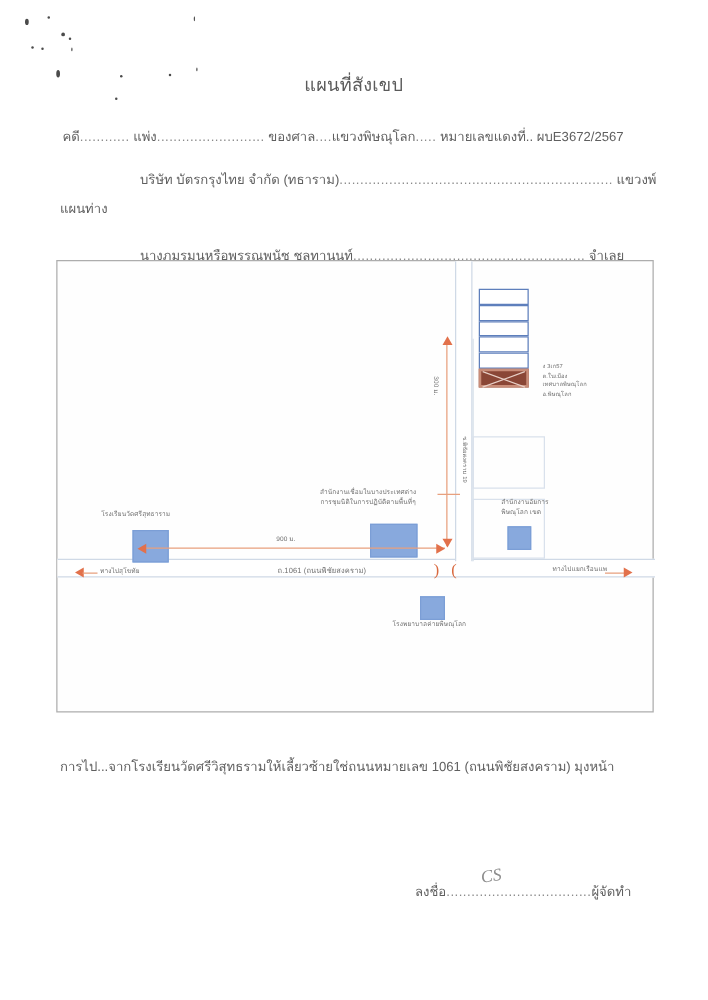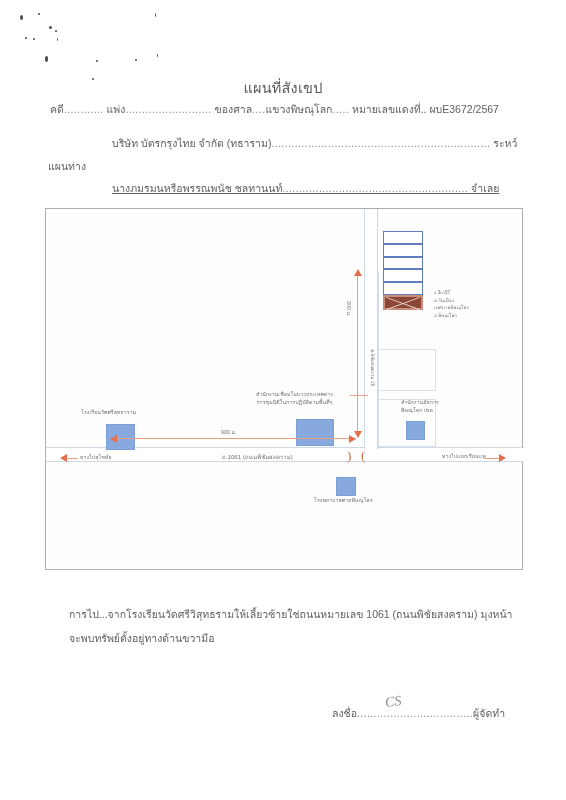--- a/index.html
+++ b/index.html
@@ -7,30 +7,30 @@
     width:566px;height:800px;position:relative;overflow:hidden;
     font-family:"Liberation Sans","DejaVu Sans",sans-serif;
     color:#5d5d5d;
   }
 
   
   .speckle{position:absolute;background:#2b2b2b;border-radius:50%;opacity:.85;}
 
   
   .doc-title{
-    position:absolute;left:0;top:76px;width:566px;text-align:center;
+    position:absolute;left:0;top:56px;width:566px;text-align:center;
     font-size:14.5px;color:#5a5a5a;letter-spacing:.2px;
   }
   .hdr-line{
     position:absolute;font-size:10.5px;color:#5f5f5f;white-space:nowrap;
   }
   .hdr-row1{left:50px;top:101px;}
   .hdr-row2{left:112px;top:135px;}
   .hdr-between{left:48px;top:158px;}
-  .hdr-row3{left:112px;top:180px;text-decoration:underline;}
+  .hdr-row3{left:112px;top:196px;}
   .dots{letter-spacing:.4px;color:#8a8a8a;}
 
   
   .map-frame{
     position:absolute;left:45px;top:208px;width:478px;height:362px;
     border:1px solid #adadad;background:#fefefe;box-sizing:border-box;
   }
   .map-inner{position:absolute;inset:0;}
 
   
@@ -110,21 +110,21 @@
   .paren{
     position:absolute;color:#d9693f;font-size:13px;line-height:13px;
     font-family:"Liberation Serif",serif;
   }
 
   
   .body-par{
     position:absolute;left:48px;top:602px;width:470px;
     font-size:10.5px;line-height:24px;color:#5f5f5f;
   }
-  .body-par div{white-space:nowrap;margin-left:21px;}
+  .body-par div{white-space:nowrap;}
 
   
   .sign-row{
     position:absolute;left:332px;top:705px;font-size:10.5px;color:#5f5f5f;
     white-space:nowrap;
   }
   .sign-mark{
     position:absolute;left:385px;top:694px;font-size:14px;color:#8d8d8d;
     font-family:"Liberation Serif",serif;font-style:italic;
     transform:rotate(-8deg);
@@ -154,21 +154,21 @@
 <div class="hdr-line hdr-row1">
   <span>คดี</span><span class="dots">............</span>
   <span>แพ่ง</span><span class="dots">..........................</span>
   <span>ของศาล</span><span class="dots">....</span><span>แขวงพิษณุโลก</span><span class="dots">.....</span>
   <span>หมายเลขแดงที่..</span>
   <span>ผบE3672/2567</span>
 </div>
 
 <div class="hdr-line hdr-row2">
   <span>บริษัท บัตรกรุงไทย จำกัด (ทธาราม)</span><span class="dots">..................................................................</span>
-  <span>ระหว์</span>
+  <span>แขวงพ์</span>
 </div>
 
 <div class="hdr-line hdr-between">แผนท่าง</div>
 
 <div class="hdr-line hdr-row3">
   <span>นางภมรมนหรือพรรณพนัช   ชลทานนท์</span><span class="dots">........................................................</span>
   <span>จำเลย</span>
 </div>
 
 <div class="map-frame">
@@ -239,19 +239,18 @@
     <div class="arrow arrow-u" style="left:307.5px;top:60px;"></div>
     <div class="arrow arrow-d" style="left:307.5px;top:222px;"></div>
     <div class="lbl vert" style="left:298px;top:92px;">300 ม.</div>
 
     <div class="dim dim-h" style="left:304px;top:186px;width:18px;"></div>
   </div>
 </div>
 
 <div class="body-par">
   <div>การไป...จากโรงเรียนวัดศรีวิสุทธรามให้เลี้ยวซ้ายใช่ถนนหมายเลข 1061 (ถนนพิชัยสงคราม) มุงหน้า</div>
-  <div>จะพบทรัพย์ตั้งอยู่ทางด้านขวามือ</div>
 </div>
 
 <div class="sign-row">
   <span>ลงชื่อ</span><span class="dots">...................................</span><span>ผู้จัดทำ</span>
 </div>
 <div class="sign-mark">CS</div>
 
 </body></html>

